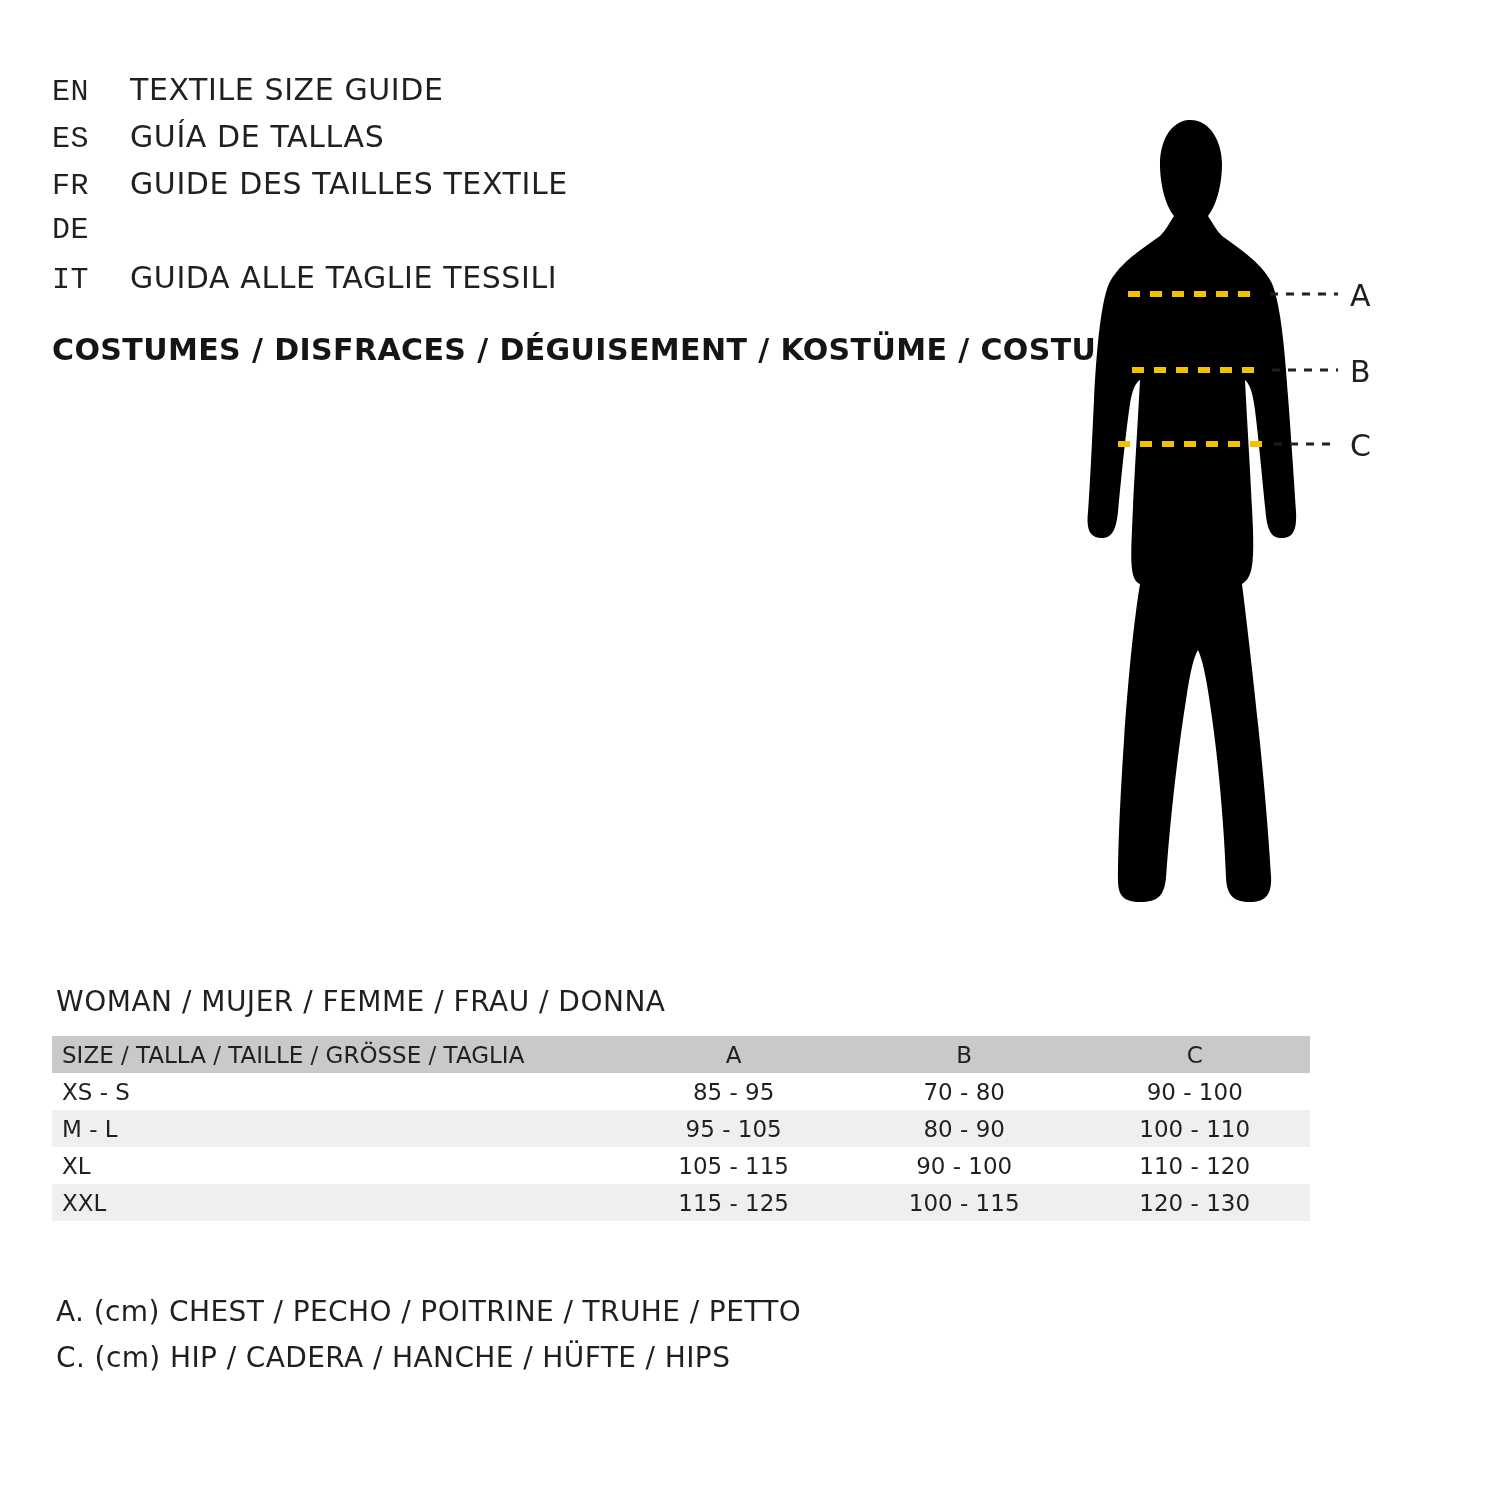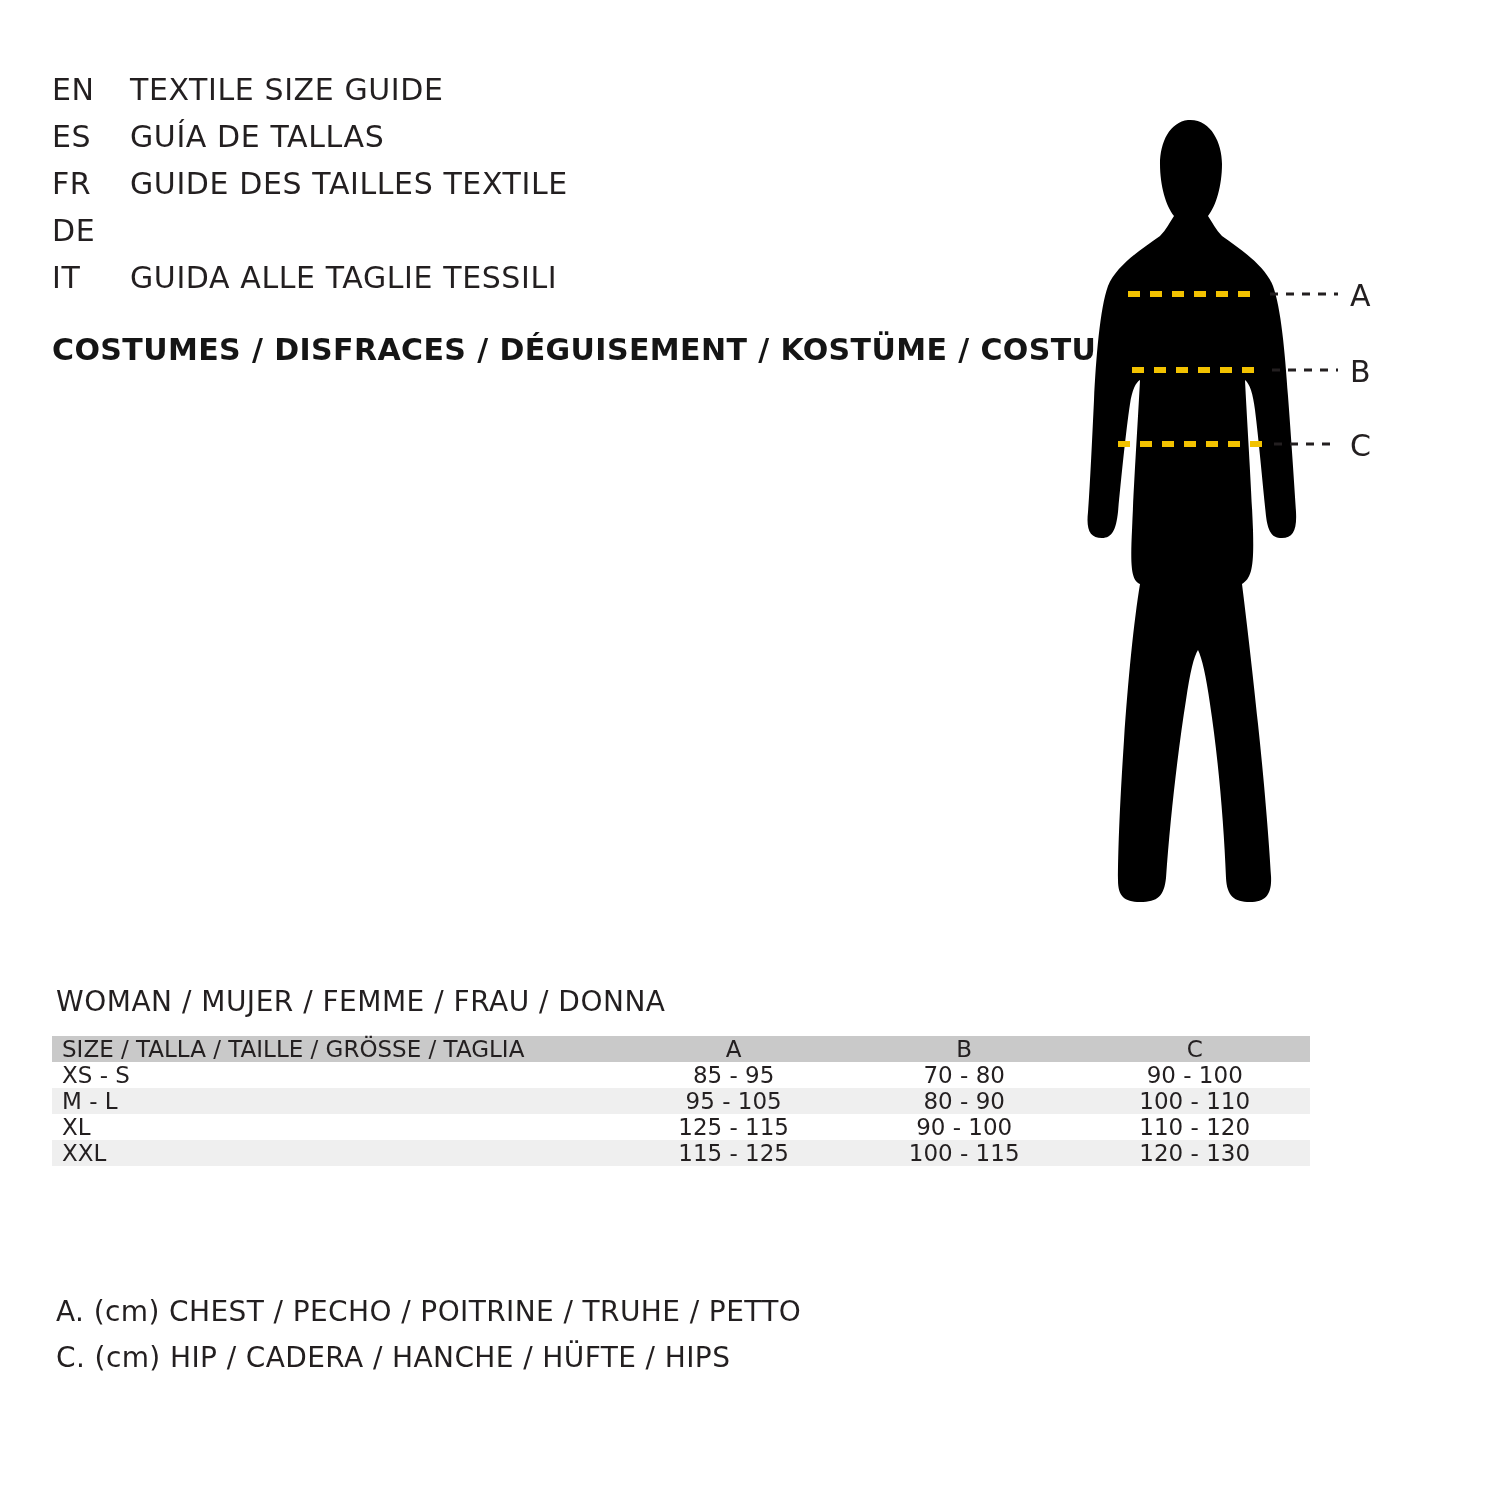--- a/index.html
+++ b/index.html
@@ -32,20 +32,21 @@
     display: flex;
     align-items: baseline;
     height: 47px;
     font-size: 30px;
     letter-spacing: 0.6px;
     color: #231f20;
   }
   .lang-code {
     width: 78px;
     flex: 0 0 78px;
+    font-family: Liberation Mono, monospace;
   }
   .lang-text {
     flex: 1 1 auto;
   }
 
   .costumes-line {
     position: absolute;
     left: 52px;
     top: 332px;
     font-size: 30px;
@@ -81,21 +82,21 @@
     left: 52px;
     top: 1036px;
     width: 1258px;
     border-collapse: collapse;
     font-size: 23px;
     color: #231f20;
   }
   table.size-table th,
   table.size-table td {
     padding: 0;
-    height: 26px;
+    height: 37px;
     font-weight: normal;
     text-align: center;
     vertical-align: middle;
   }
   table.size-table th.col-size,
   table.size-table td.col-size {
     text-align: left;
     padding-left: 10px;
     width: 560px;
   }
@@ -240,21 +241,21 @@
         <td class="col-m">90 - 100</td>
       </tr>
       <tr class="even">
         <td class="col-size">M - L</td>
         <td class="col-m">95 - 105</td>
         <td class="col-m">80 - 90</td>
         <td class="col-m">100 - 110</td>
       </tr>
       <tr class="odd">
         <td class="col-size">XL</td>
-        <td class="col-m">125 - 115</td>
+        <td class="col-m">105 - 115</td>
         <td class="col-m">90 - 100</td>
         <td class="col-m">110 - 120</td>
       </tr>
       <tr class="even">
         <td class="col-size">XXL</td>
         <td class="col-m">115 - 125</td>
         <td class="col-m">100 - 115</td>
         <td class="col-m">120 - 130</td>
       </tr>
     </tbody>

